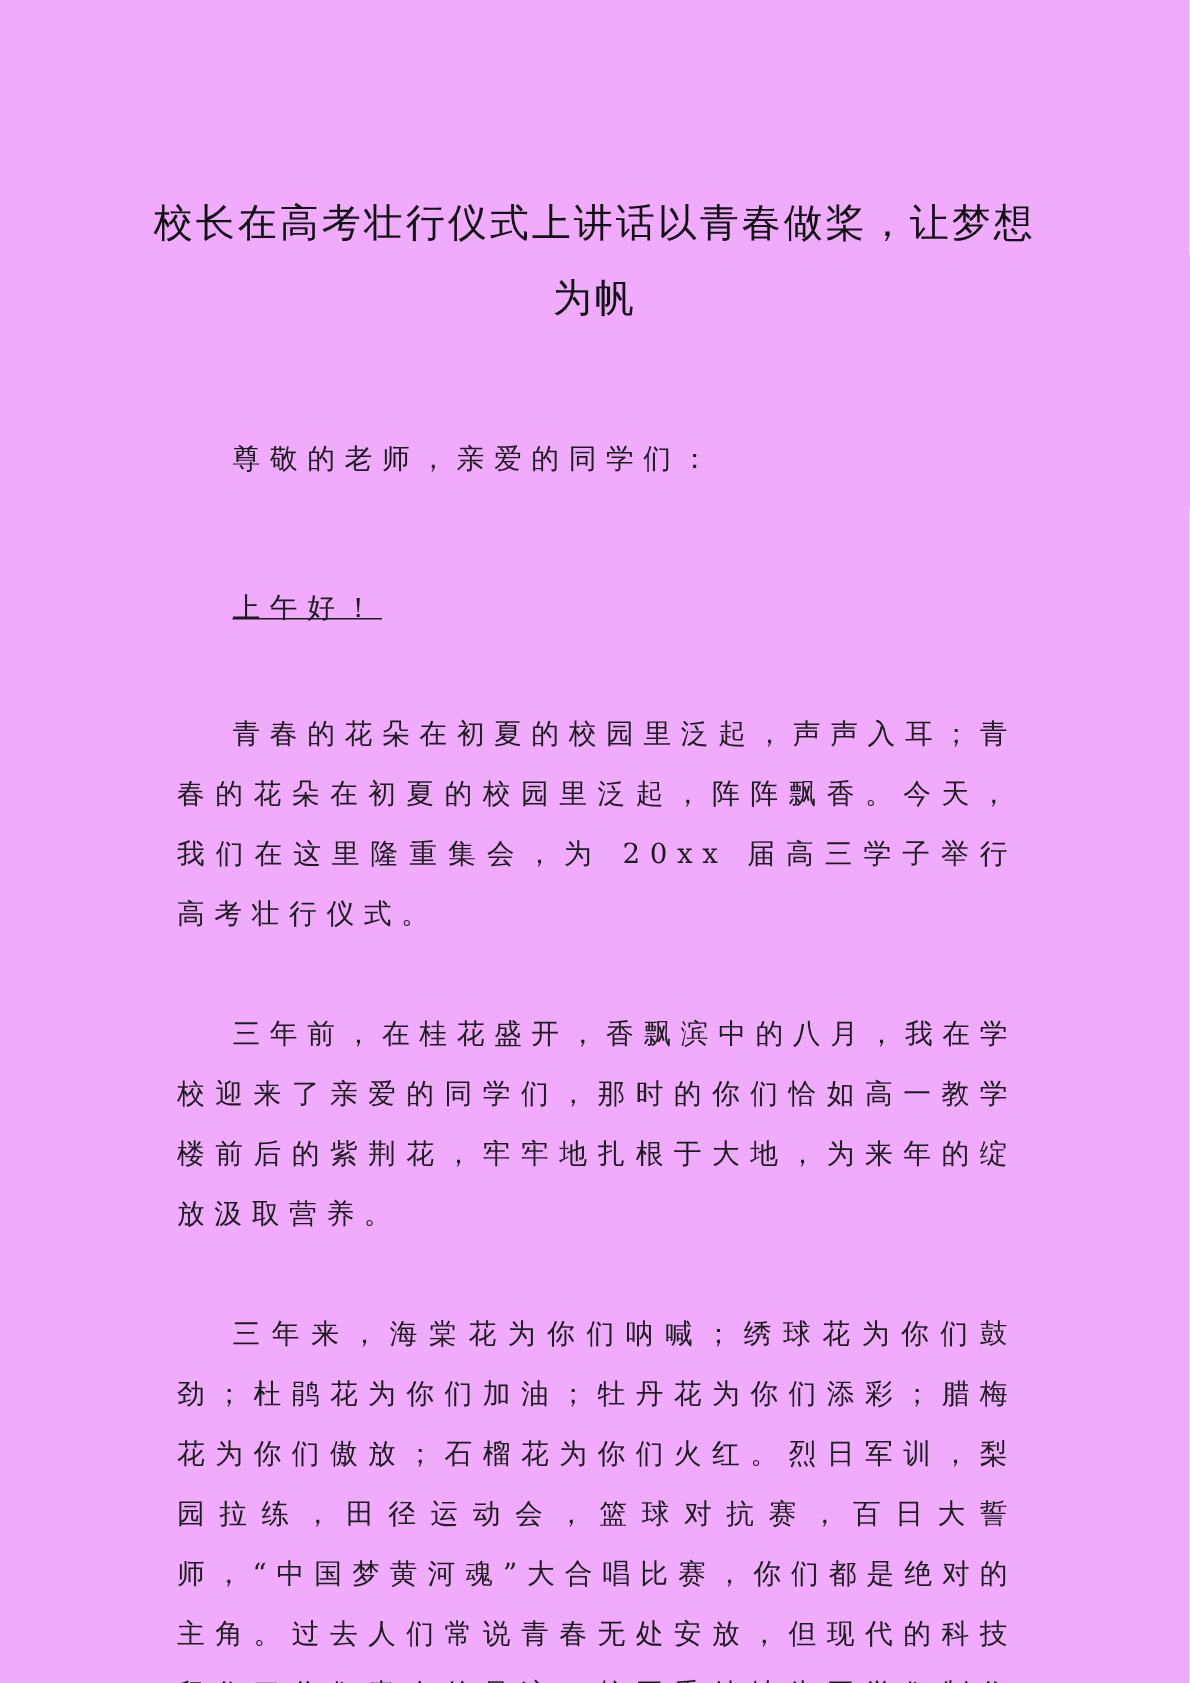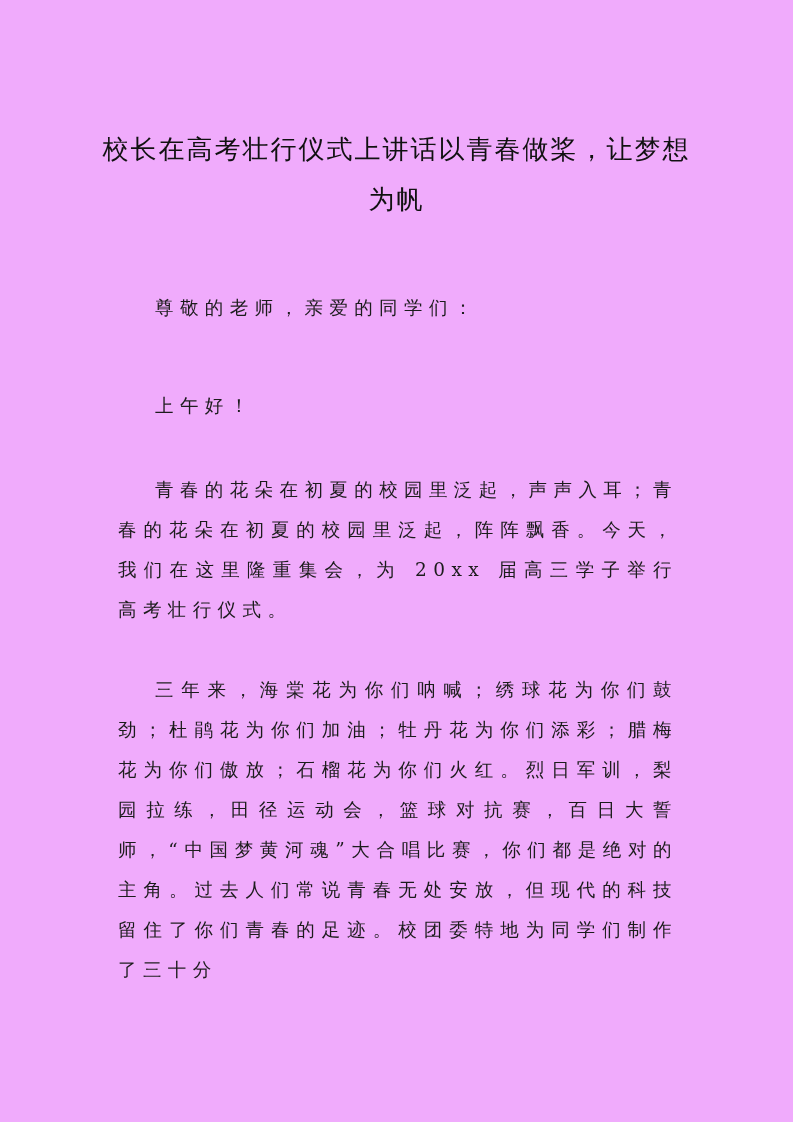--- a/index.html
+++ b/index.html
@@ -46,33 +46,36 @@
     color: #1c1c1c;
   }
   .body p {
     margin: 0 0 40px 0;
     text-indent: 2em;
     text-align: justify;
     text-justify: inter-character;
   }
   .body p.salutation {
     margin-bottom: 58px;
+    font-family: Liberation Mono, monospace;
   }
   .body p.greeting {
     margin-bottom: 44px;
+    text-decoration: underline;
   }
   .body p.last {
     margin-bottom: 0;
   }
 </style>
 </head>
 <body>
 
 <div class="page">
   <h1 class="title">校长在高考壮行仪式上讲话以青春做桨，让梦想为帆</h1>
 
   <div class="body">
     <p class="salutation">尊敬的老师，亲爱的同学们：</p>
     <p class="greeting">上午好！</p>
     <p>青春的花朵在初夏的校园里泛起，声声入耳；青春的花朵在初夏的校园里泛起，阵阵飘香。今天，我们在这里隆重集会，为 20xx 届高三学子举行高考壮行仪式。</p>
+    <p>三年前，在桂花盛开，香飘滨中的八月，我在学校迎来了亲爱的同学们，那时的你们恰如高一教学楼前后的紫荆花，牢牢地扎根于大地，为来年的绽放汲取营养。</p>
     <p class="last">三年来，海棠花为你们呐喊；绣球花为你们鼓劲；杜鹃花为你们加油；牡丹花为你们添彩；腊梅花为你们傲放；石榴花为你们火红。烈日军训，梨园拉练，田径运动会，篮球对抗赛，百日大誓师，“中国梦黄河魂”大合唱比赛，你们都是绝对的主角。过去人们常说青春无处安放，但现代的科技留住了你们青春的足迹。校团委特地为同学们制作了三十分</p>
   </div>
 </div>
 
 </body></html>

